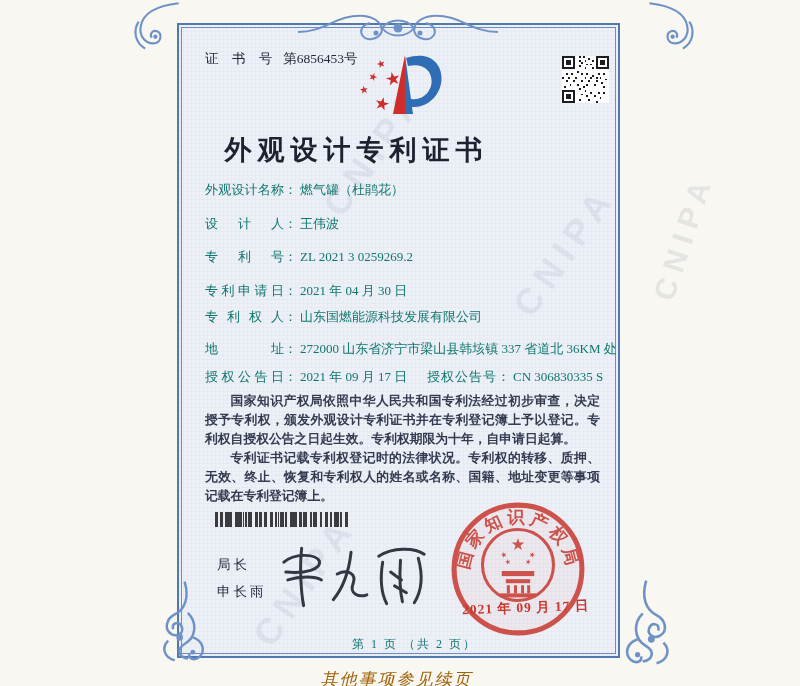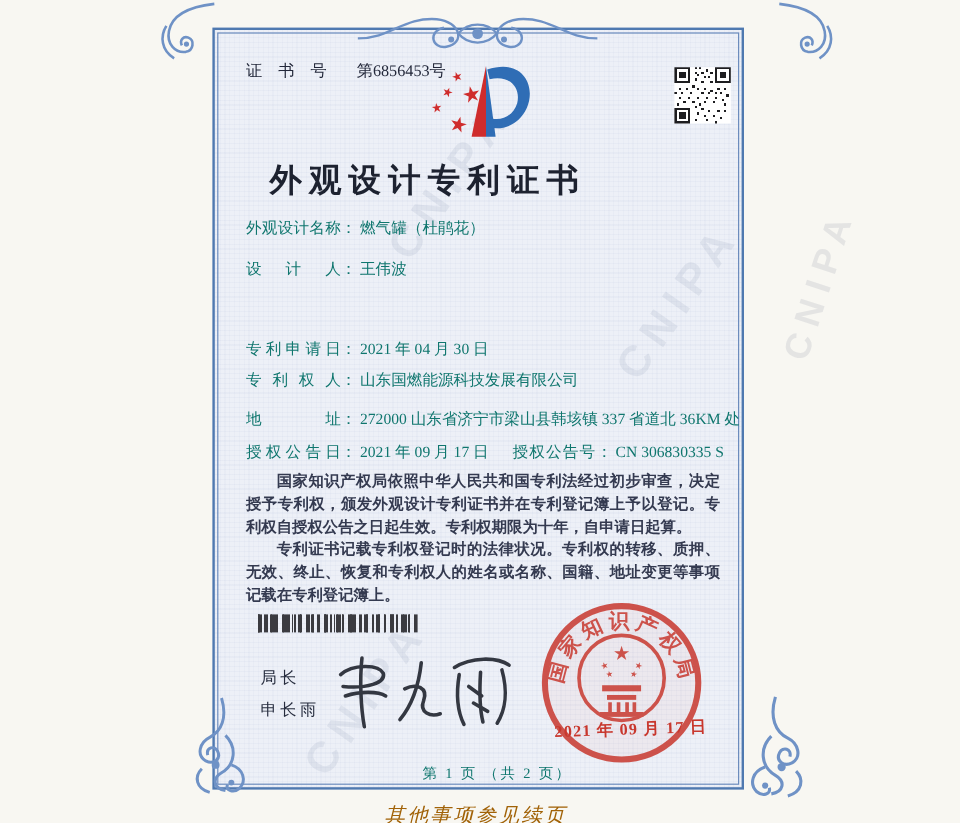--- a/index.html
+++ b/index.html
@@ -21,21 +21,21 @@
   .frame-inner{ position:absolute; inset:2px; border:1px solid #6c8cbd; }
   
   .wm{
     position:absolute; font-family:"Liberation Sans",sans-serif; font-weight:bold;
     font-size:36px; letter-spacing:8px; color:rgba(130,142,170,0.14);
     transform:rotate(-55deg); white-space:nowrap; pointer-events:none;
   }
   .wm-margin{ font-size:30px; color:rgba(150,155,170,0.20); transform:rotate(-72deg); }
   
   .certno{ position:absolute; left:205px; top:50px; font-size:13.5px; color:#23283a; }
-  .certno .lbl{ letter-spacing:5px; margin-right:20px; }
+  .certno .lbl{ letter-spacing:5px; margin-right:6px; }
   .title{
     position:absolute; left:177px; top:132px; width:359px; text-align:center;
     font-size:27px; font-weight:bold; letter-spacing:6px; color:#1d2230;
   }
   
   .frow{ position:absolute; left:205px; width:400px; font-size:13px; color:#0f766e; white-space:nowrap; }
   .flabel{ display:inline-block; width:79px; text-align:justify; text-align-last:justify; }
   .fval{ margin-left:3px; }
   .fpair2{ position:absolute; left:222px; top:0; }
   .fpair2 .flabel2{ letter-spacing:1px;text-align:right; }
@@ -168,20 +168,23 @@
     </g>
   </svg>
 
   <div class="title">外观设计专利证书</div>
 
   <div class="frow" style="top:181px">
     <span class="flabel">外观设计名称</span><span>：</span><span class="fval">燃气罐（杜鹃花）</span>
   </div>
   <div class="frow" style="top:215px">
     <span class="flabel">设计人</span><span>：</span><span class="fval">王伟波</span>
+  </div>
+  <div class="frow" style="top:248px">
+    <span class="flabel">专利号</span><span>：</span><span class="fval">ZL 2021 3 0259269.2</span>
   </div>
   <div class="frow" style="top:282px">
     <span class="flabel">专利申请日</span><span>：</span><span class="fval">2021 年 04 月 30 日</span>
   </div>
   <div class="frow" style="top:308px">
     <span class="flabel">专利权人</span><span>：</span><span class="fval">山东国燃能源科技发展有限公司</span>
   </div>
   <div class="frow" style="top:340px">
     <span class="flabel">地址</span><span>：</span><span class="fval">272000 山东省济宁市梁山县韩垓镇 337 省道北 36KM 处</span>
   </div>

